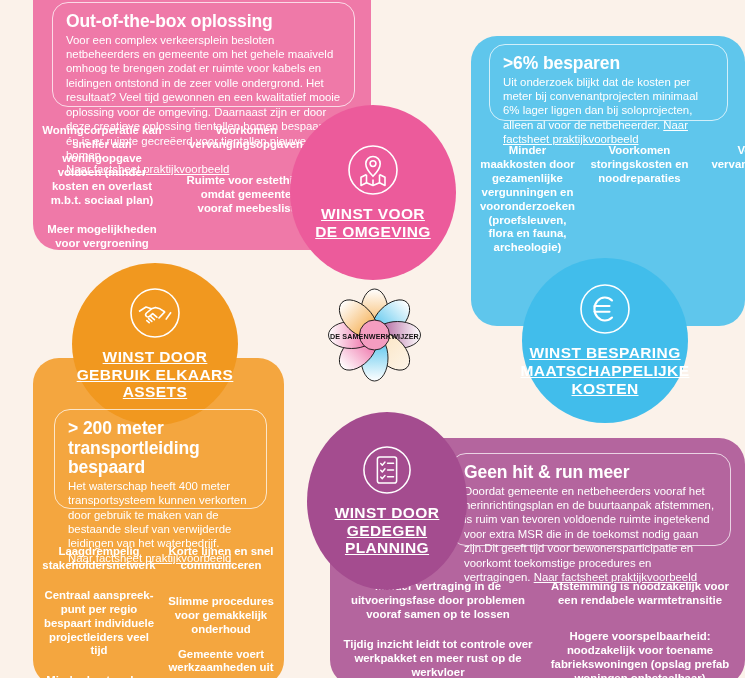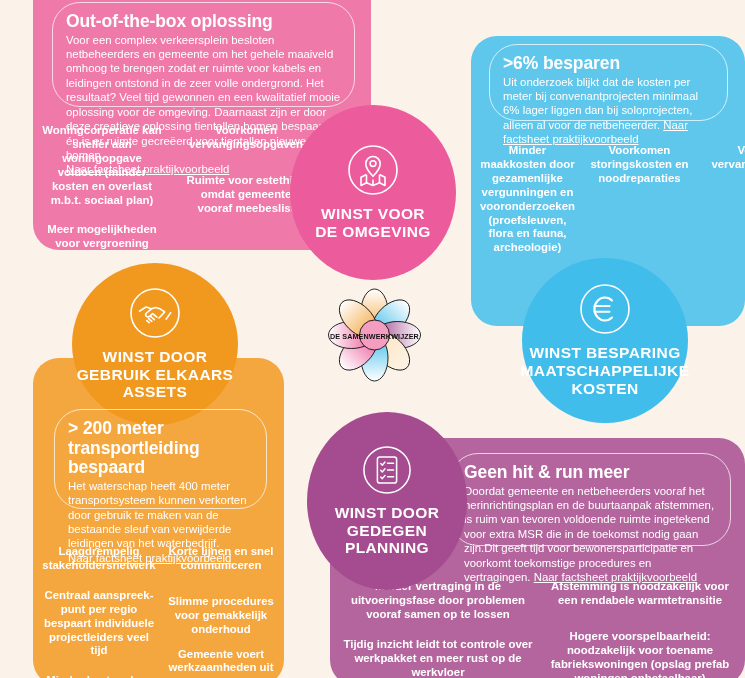--- a/index.html
+++ b/index.html
@@ -29,21 +29,21 @@
   .panel-purple{
     left:330px;top:438px;width:415px;height:248px;
     background:#B4659E;border-radius:26px;
   }
 
   
   .hub{
     position:absolute;border-radius:50%;
     display:flex;flex-direction:column;align-items:center;justify-content:center;
     color:#fff;text-align:center;
-    font-weight:bold;letter-spacing:.4px;
+    font-weight:bold;letter-spacing:.4px;text-decoration:underline;
   }
   .hub .hub-title{line-height:1.15;}
   .hub-pink{
     left:290px;top:105px;width:166px;height:175px;background:#EC5B9B;
     font-size:15.5px;
   }
   .hub-orange{
     left:72px;top:263px;width:166px;height:162px;background:#F1981F;
     font-size:15.5px;
   }
@@ -55,21 +55,21 @@
     left:307px;top:412px;width:160px;height:178px;background:#A44C8F;
     font-size:15.5px;
   }
   .hub-icon{margin-bottom:9px;}
   .hub-icon svg{display:block;}
 
   
   .card{
     position:absolute;box-sizing:border-box;
     border:1.4px solid rgba(255,255,255,.72);
-    border-radius:28px;
+    border-radius:16px;
     color:#fff;
     padding:9px 13px 10px 13px;
   }
   .card h2{
     margin:0 0 1px 0;
     font-size:17.5px;font-weight:bold;letter-spacing:-.1px;line-height:1.12;
   }
   .card p{
     margin:0;font-size:11.4px;line-height:1.265;
   }

